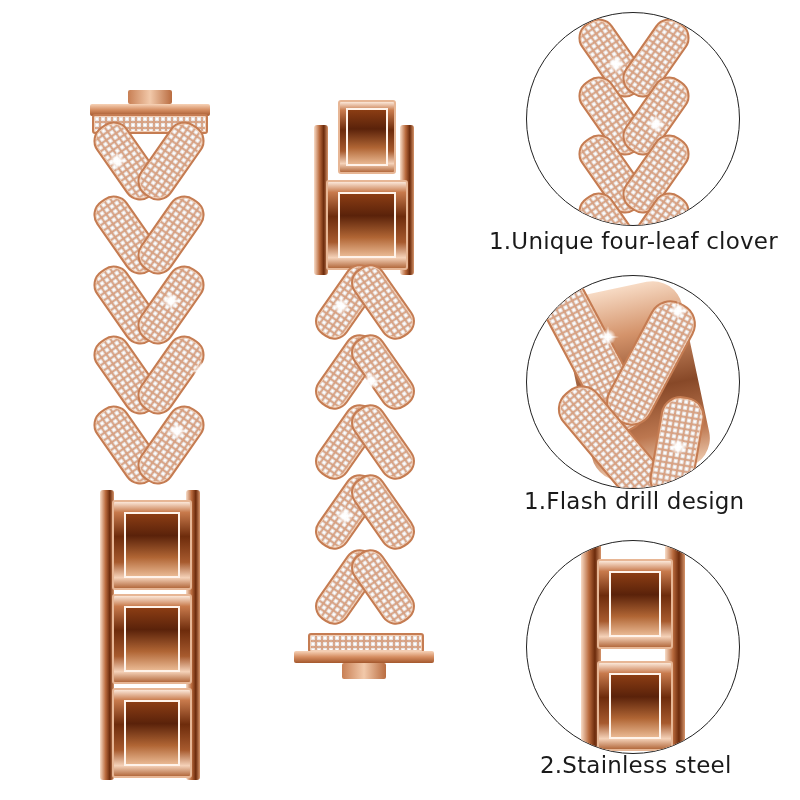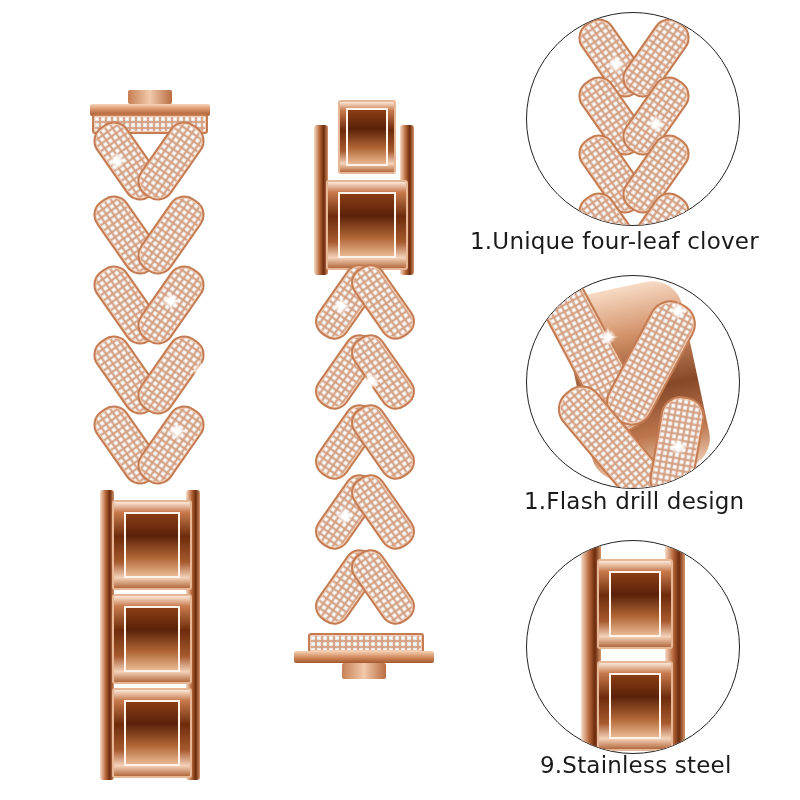--- a/index.html
+++ b/index.html
@@ -179,21 +179,21 @@
       <div class="arm l pave"></div>
       <div class="arm r pave"></div>
     </div>
   <div class="vlink" style="left:52px; top:182px;">
       <div class="arm l pave"></div>
       <div class="arm r pave"></div>
     </div>
   <div class="sparkle" style="left:78px; top:40px;"></div>
   <div class="sparkle" style="left:118px; top:100px;"></div>
 </div>
-<div class="caption" style="left:470px; top:228px;">1.Unique four-leaf clover</div>
+<div class="caption" style="left:489px; top:228px;">1.Unique four-leaf clover</div>
 
 <div class="circle" style="left:526px; top:275px;">
   <div class="abs metal-v" style="left:50px; top:10px; width:120px; height:190px; border-radius:30px; transform:rotate(-12deg); opacity:.9;"></div>
   <div class="pave abs" style="left:40px; top:-10px; width:44px; height:170px; border-radius:22px; transform:rotate(-28deg);"></div>
   <div class="pave abs" style="left:100px; top:20px; width:44px; height:130px; border-radius:22px; transform:rotate(28deg);"></div>
   <div class="pave abs" style="left:60px; top:100px; width:42px; height:130px; border-radius:21px; transform:rotate(-40deg);"></div>
   <div class="pave abs" style="left:128px; top:120px; width:40px; height:100px; border-radius:20px; transform:rotate(10deg);"></div>
   <div class="sparkle" style="left:70px; top:50px;"></div>
   <div class="sparkle" style="left:140px; top:24px;"></div>
   <div class="sparkle" style="left:140px; top:160px;"></div>
@@ -203,13 +203,13 @@
 <div class="circle" style="left:526px; top:540px;">
   <div class="steel-side" style="left:54px; top:0; width:20px; height:212px;"></div>
   <div class="steel-side" style="left:138px; top:0; width:20px; height:212px;"></div>
   <div class="steel-block" style="left:70px; top:18px; width:72px; height:86px;">
       <div class="steel-inner"></div>
     </div>
   <div class="steel-block" style="left:70px; top:120px; width:72px; height:86px;">
       <div class="steel-inner"></div>
     </div>
 </div>
-<div class="caption" style="left:540px; top:752px;">9.Stainless steel</div>
+<div class="caption" style="left:540px; top:752px;">2.Stainless steel</div>
 
 </body></html>

